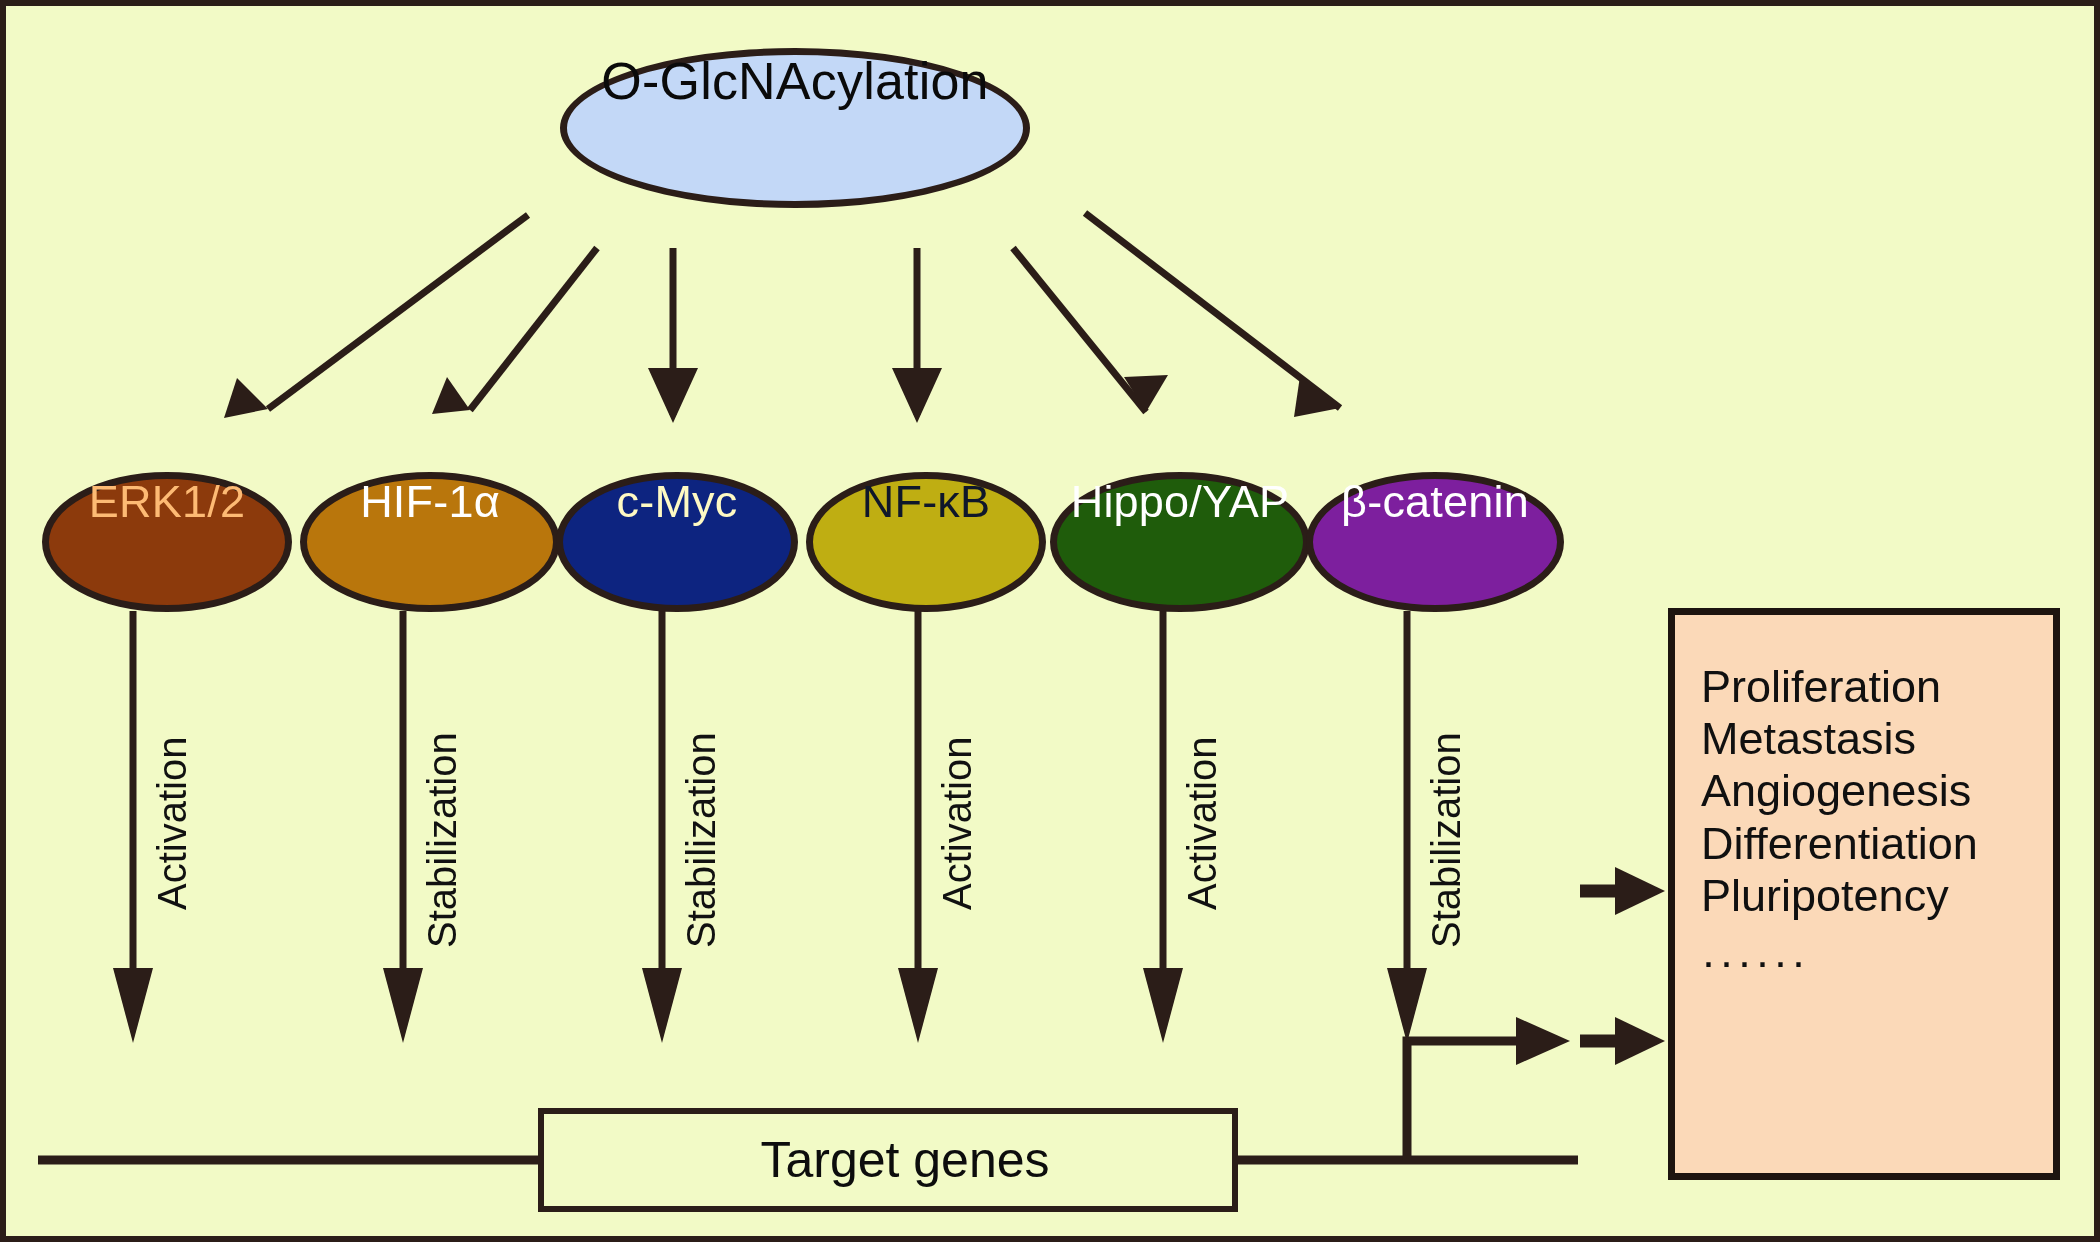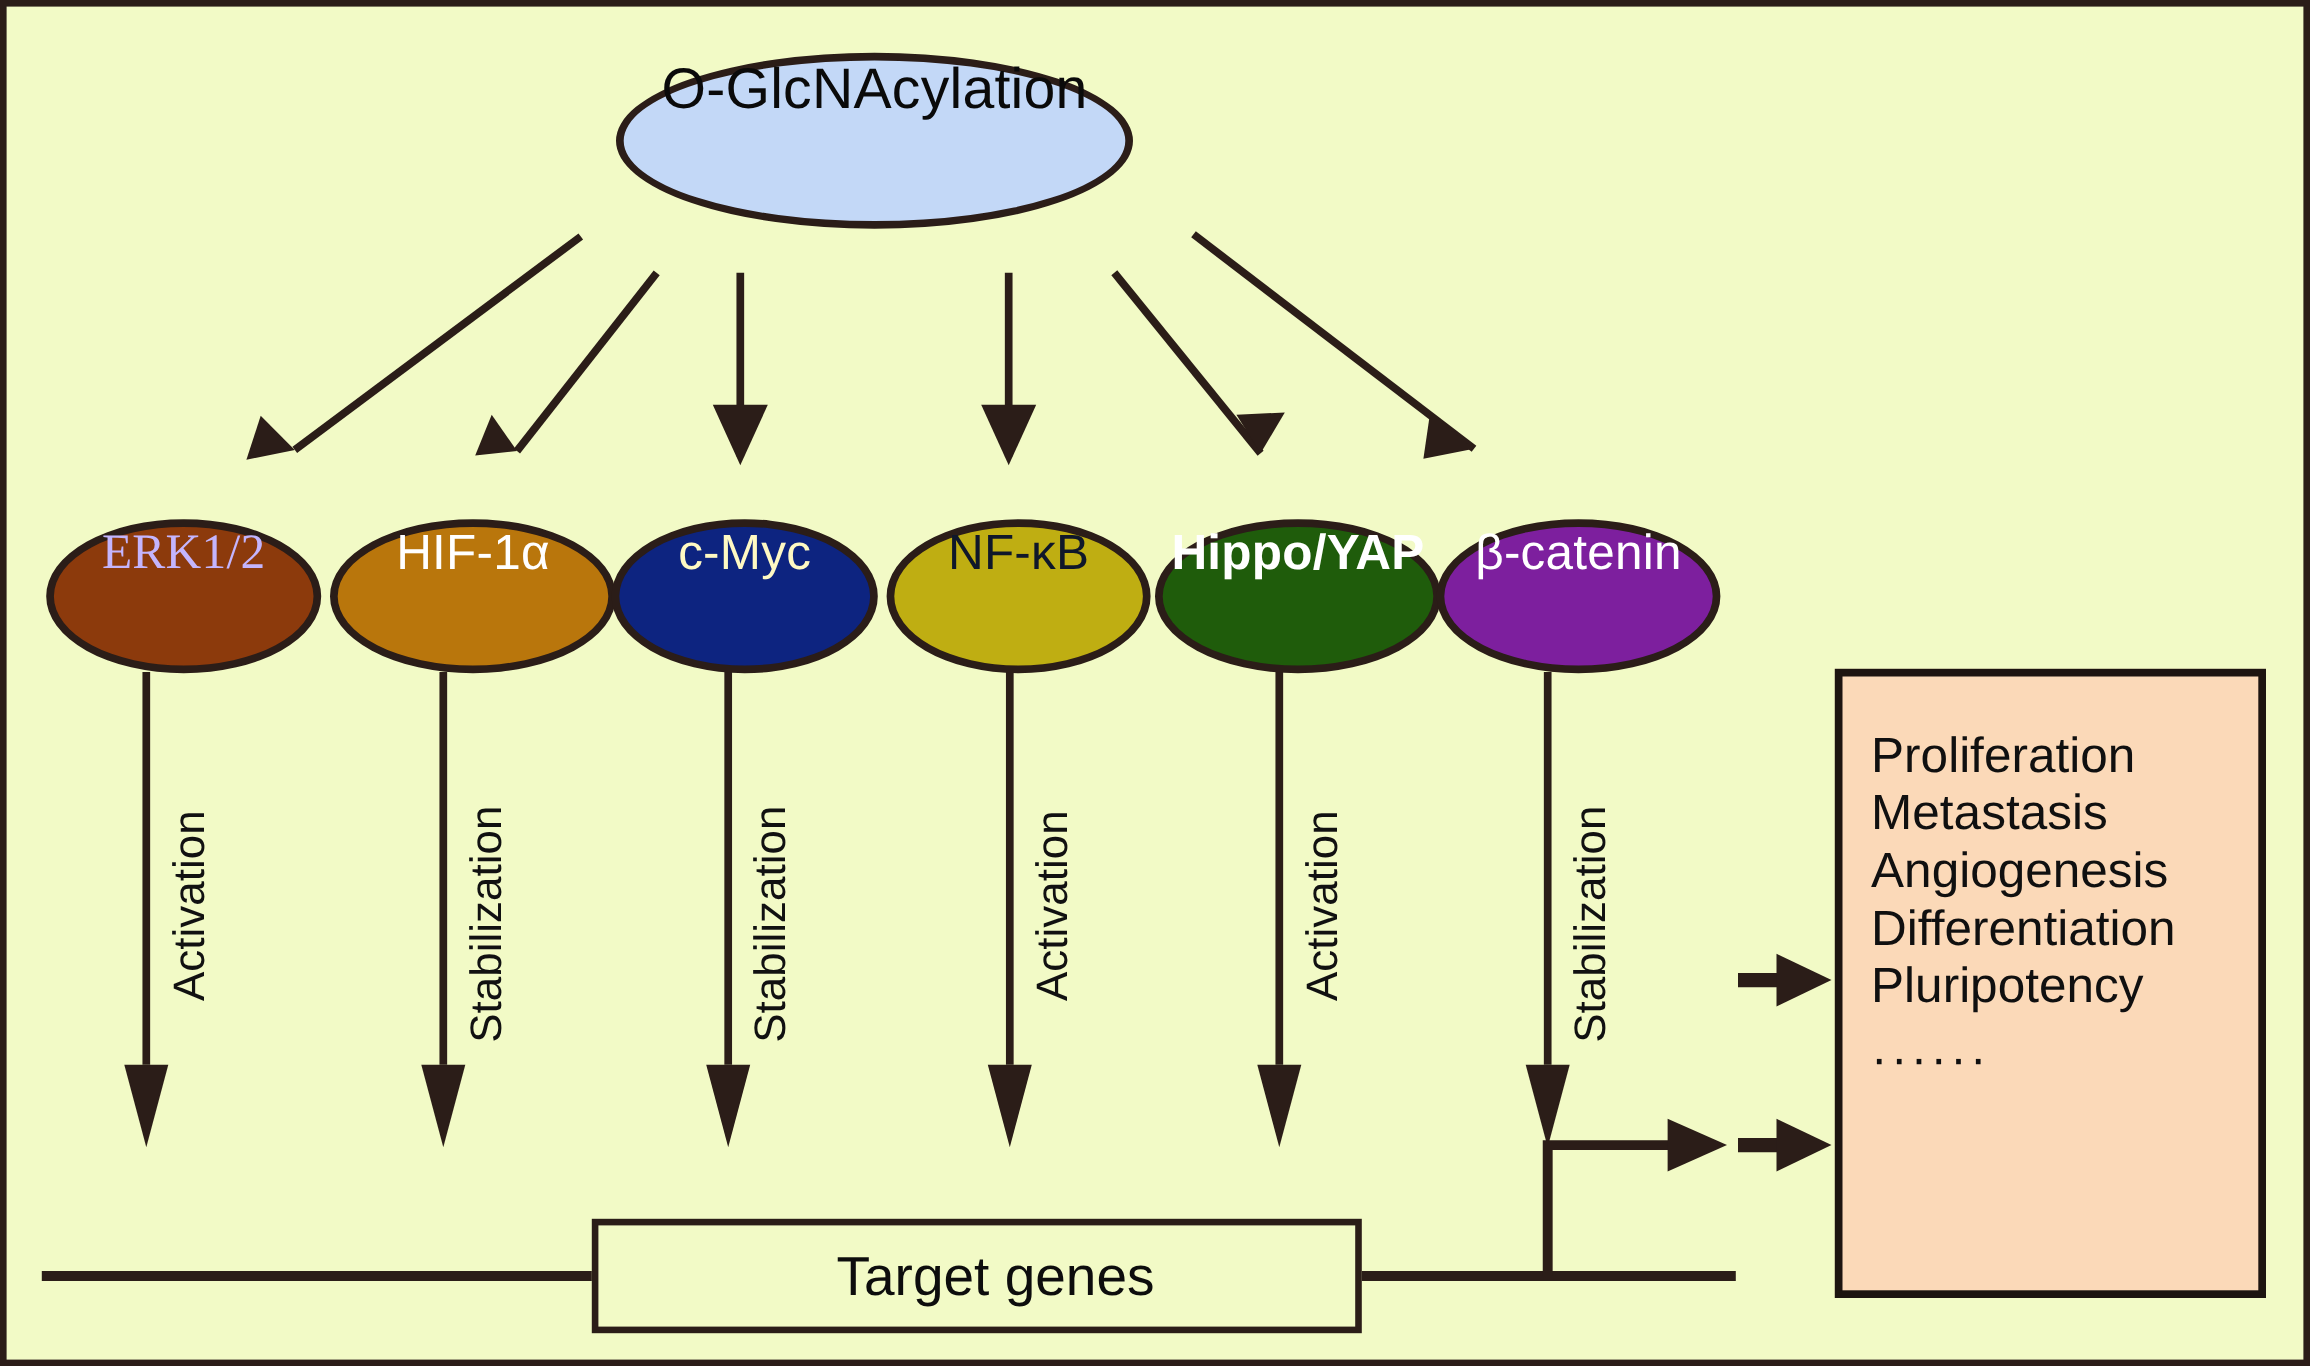--- a/index.html
+++ b/index.html
@@ -154,32 +154,32 @@
       <path d="M1665,891 L1615,867 L1615,915 Z"></path>
       <path d="M1665,1041 L1615,1017 L1615,1065 Z"></path>
     </g>
   </svg>
 
   <div class="node" id="hub" style="background: rgb(195, 216, 247);">
     <span class="node-label" style="color: rgb(10, 10, 10);">O-GlcNAcylation</span>
   </div>
 
   <div class="node tf" id="node-0" style="left: 42px; top: 472px; width: 250px; height: 140px; background: rgb(140, 58, 12);">
-    <span class="node-label" style="color: #c4b5fd; font-family: Liberation Serif, serif;">ERK1/2</span>
+    <span class="node-label" style="color: #fdba74;">ERK1/2</span>
   </div>
   <div class="node tf" id="node-1" style="left: 300px; top: 472px; width: 260px; height: 140px; background: rgb(185, 118, 12);">
     <span class="node-label" style="color: rgb(255, 255, 255);">HIF-1α</span>
   </div>
   <div class="node tf" id="node-2" style="left: 556px; top: 472px; width: 242px; height: 140px; background: rgb(13, 36, 128);">
     <span class="node-label" style="color: #fef9c3;">c-Myc</span>
   </div>
   <div class="node tf" id="node-3" style="left: 806px; top: 472px; width: 240px; height: 140px; background: rgb(191, 174, 18);">
     <span class="node-label" style="color: #0f172a;">NF-κB</span>
   </div>
-  <div class="node tf" id="node-4" style="left: 1050px; top: 472px; width: 260px; height: 140px; background: rgb(31, 92, 11); font-weight: bold;">
+  <div class="node tf" id="node-4" style="left: 1050px; top: 472px; width: 260px; height: 140px; background: rgb(31, 92, 11);">
     <span class="node-label" style="color: rgb(255, 255, 255);">Hippo/YAP</span>
   </div>
   <div class="node tf" id="node-5" style="left: 1306px; top: 472px; width: 258px; height: 140px; background: rgb(125, 31, 158);">
     <span class="node-label" style="color: rgb(255, 255, 255);">β-catenin</span>
   </div>
 
   <div class="vlabel" style="left:152px;top:910px;">Activation</div>
   <div class="vlabel" style="left:422px;top:948px;">Stabilization</div>
   <div class="vlabel" style="left:681px;top:948px;">Stabilization</div>
   <div class="vlabel" style="left:937px;top:910px;">Activation</div>

